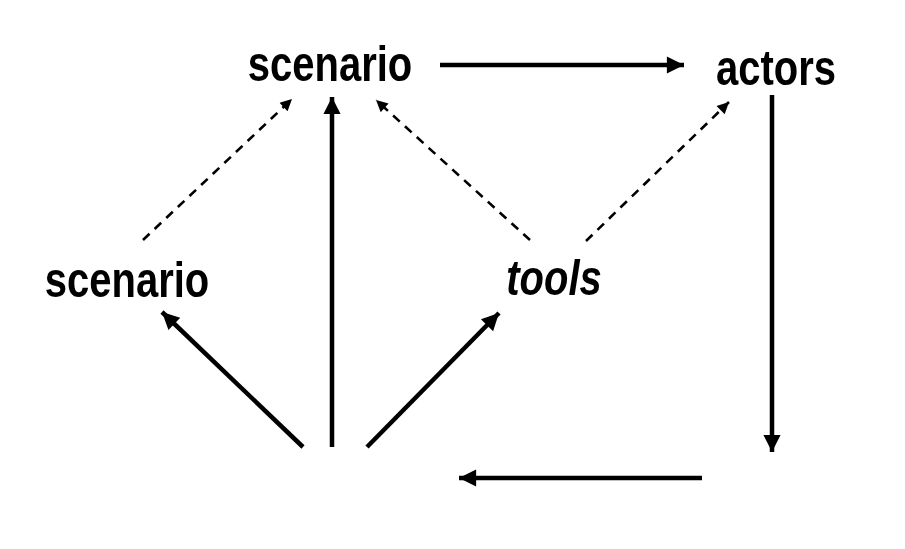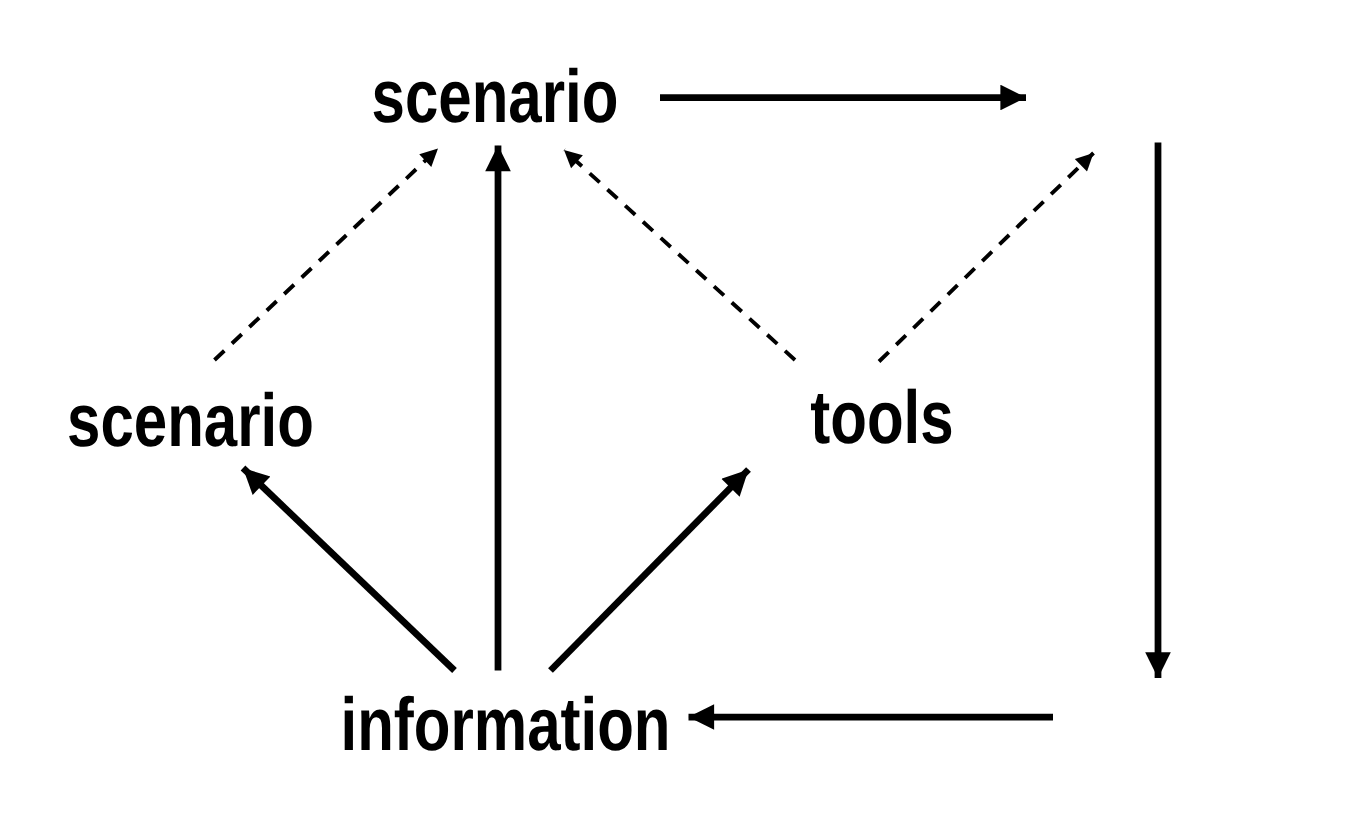--- a/index.html
+++ b/index.html
@@ -72,27 +72,27 @@
 
     <line class="edge-dashed" x1="143" y1="240" x2="292" y2="99" marker-end="url(#arrow-dashed)"></line>
     <line class="edge-dashed" x1="530" y1="240" x2="376" y2="100" marker-end="url(#arrow-dashed)"></line>
     <line class="edge-dashed" x1="586" y1="241" x2="729" y2="102" marker-end="url(#arrow-dashed)"></line>
   </svg>
 
   <div class="node" style="left:330px; top:39px;">
     <span class="condense">scenario</span>
   </div>
 
+  <div class="node" style="left:776px; top:43px;">
+    <span class="condense">actors</span>
+  </div>
 
   <div class="node" style="left:127px; top:255px;">
     <span class="condense">scenario</span>
   </div>
 
-  <div class="node" style="left:588px; top:253px;">
+  <div class="node" style="left:554px; top:253px;font-style:italic;">
     <span class="condense">tools</span>
   </div>
 
-  <div class="node" style="left:337px; top:458px;">
-    <span class="condense">information</span>
-  </div>
 
 
 </div>
 
 </body></html>

